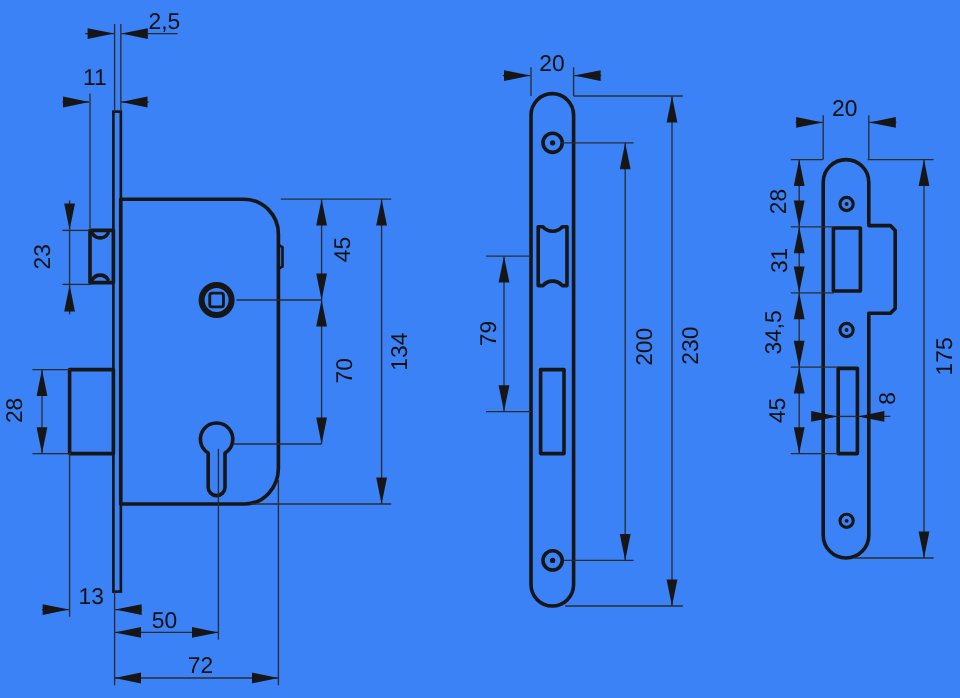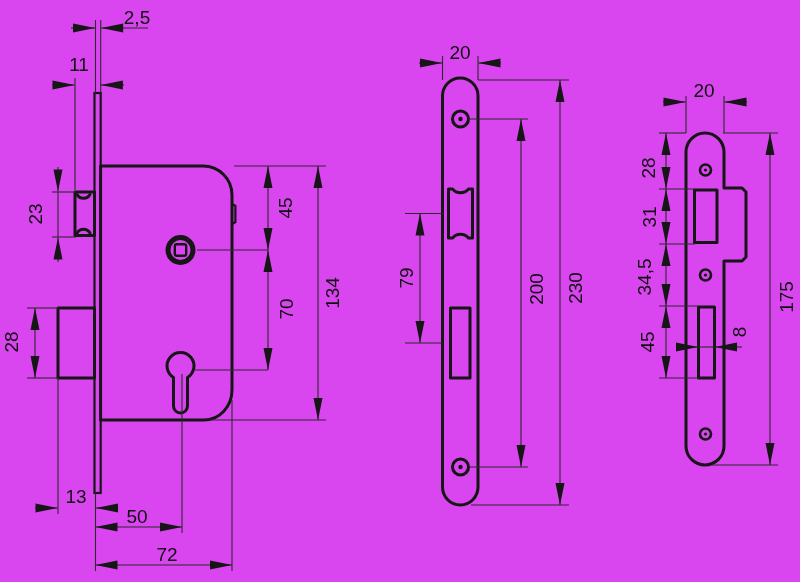--- a/index.html
+++ b/index.html
@@ -1,16 +1,16 @@
 <!DOCTYPE html>
 <html><head>
 <meta charset="utf-8">
 <style>
   html,body{margin:0;padding:0;background:#ffffff;}
-  .canvas{position:relative;width:800px;height:582px;background:#d946ef;overflow:hidden;
+  .canvas{position:relative;width:800px;height:582px;background:#3b82f6;overflow:hidden;
           font-family:"Liberation Sans", sans-serif;}
   svg{display:block;}
   .o  {fill:none;stroke:#161616;stroke-width:3;stroke-linejoin:round;stroke-linecap:round;}
   .o2 {fill:none;stroke:#161616;stroke-width:2.2;}
   .thin{fill:none;stroke:#2b2b2b;stroke-width:1.1;}
   .dot{fill:#161616;stroke:none;}
   .lbl{font-family:"Liberation Sans", sans-serif;font-size:19px;fill:#111;}
 </style>
 </head>
 <body>

